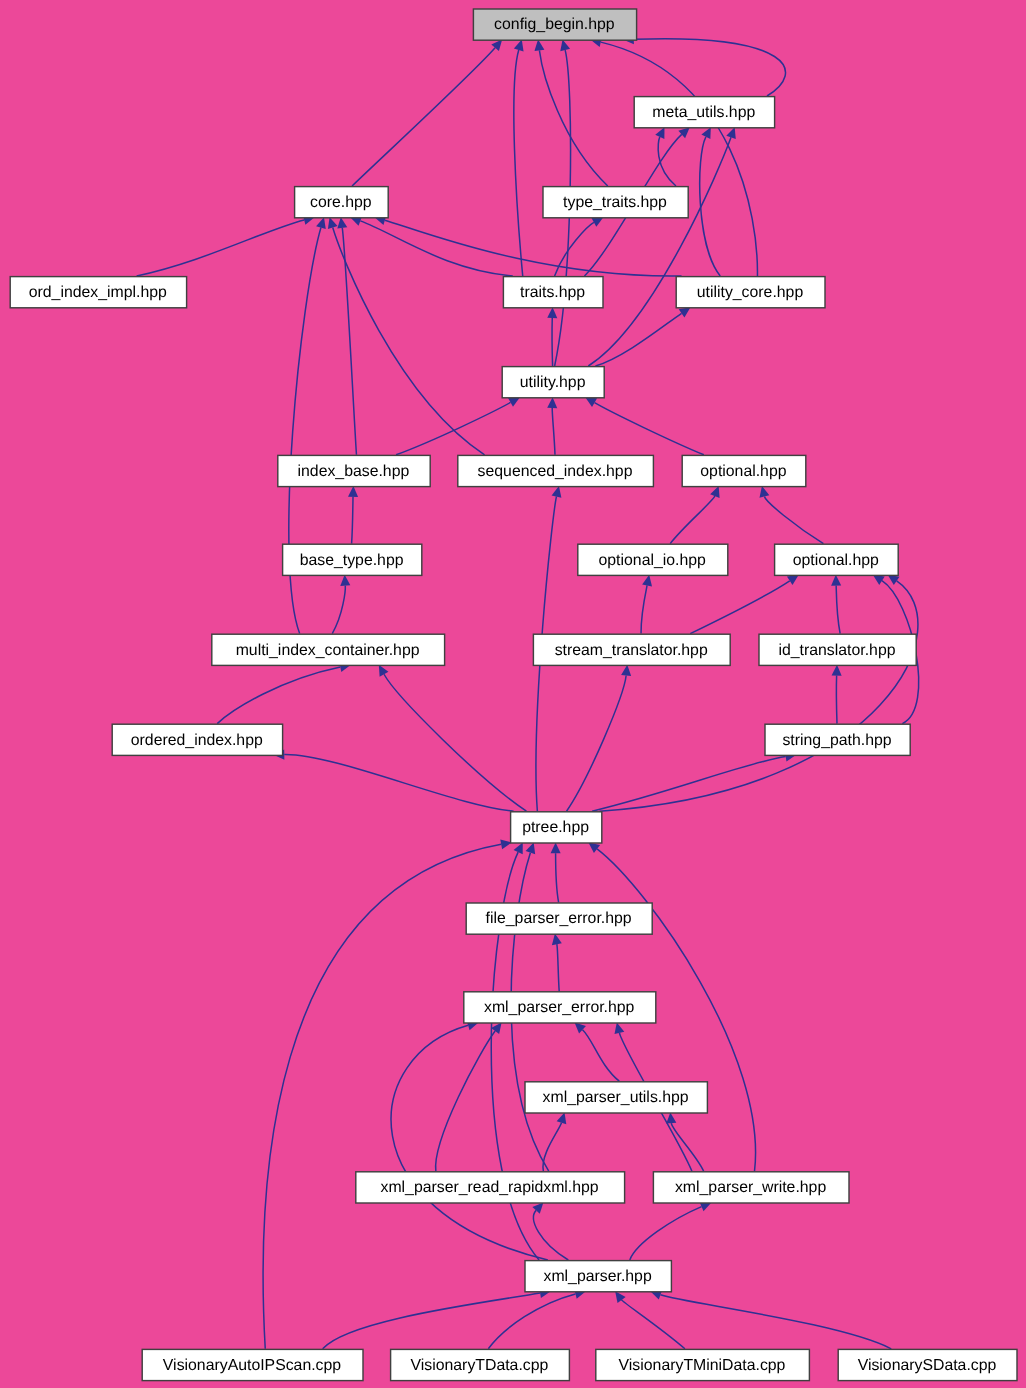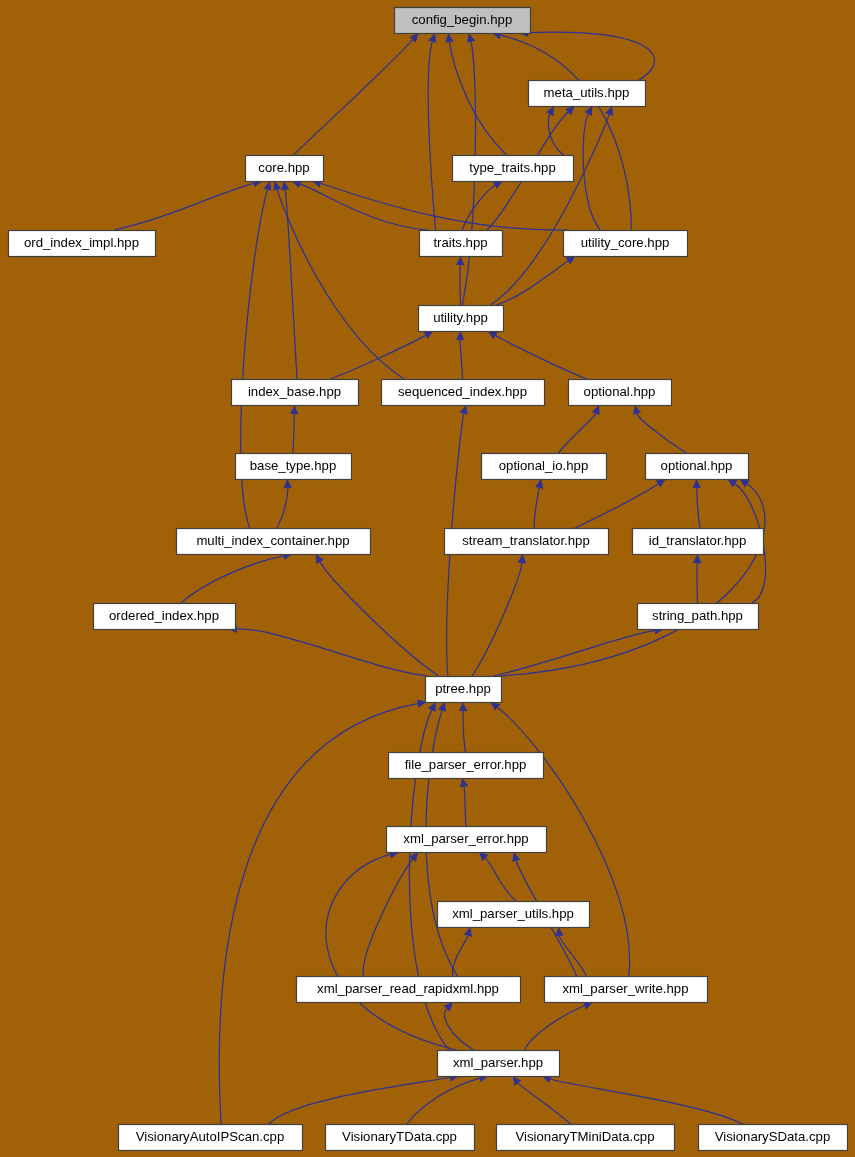--- a/index.html
+++ b/index.html
@@ -1,18 +1,18 @@
 <!DOCTYPE html>
 <html><head>
 <meta charset="utf-8">
 <title>config_begin.hpp dependency graph</title>
 <style>
   html,body{margin:0;padding:0;background:#ffffff;}
   body{font-family:"Liberation Sans","DejaVu Sans",sans-serif;}
-  #graph-root{position:relative;width:855px;height:1157px;overflow:hidden;background:#a16207;}
+  #graph-root{position:relative;width:855px;height:1157px;overflow:hidden;background:#ec4899;}
   svg#dep-graph{display:block;width:855px;height:1157px;}
   .node-box{fill:#ffffff;stroke:#404040;stroke-width:1.2px;}
   .node-box.highlight{fill:#bfbfbf;stroke:#404040;stroke-width:1.2px;}
   .node-label{font-family:"Liberation Sans","DejaVu Sans",sans-serif;font-size:13.2px;fill:#000000;text-anchor:middle;dominant-baseline:middle;}
   .edge{fill:none;stroke:#2e3192;stroke-width:1.25px;}
   .arrow-head{fill:#2e3192;stroke:none;}
 </style>
 </head>
 <body>
 

